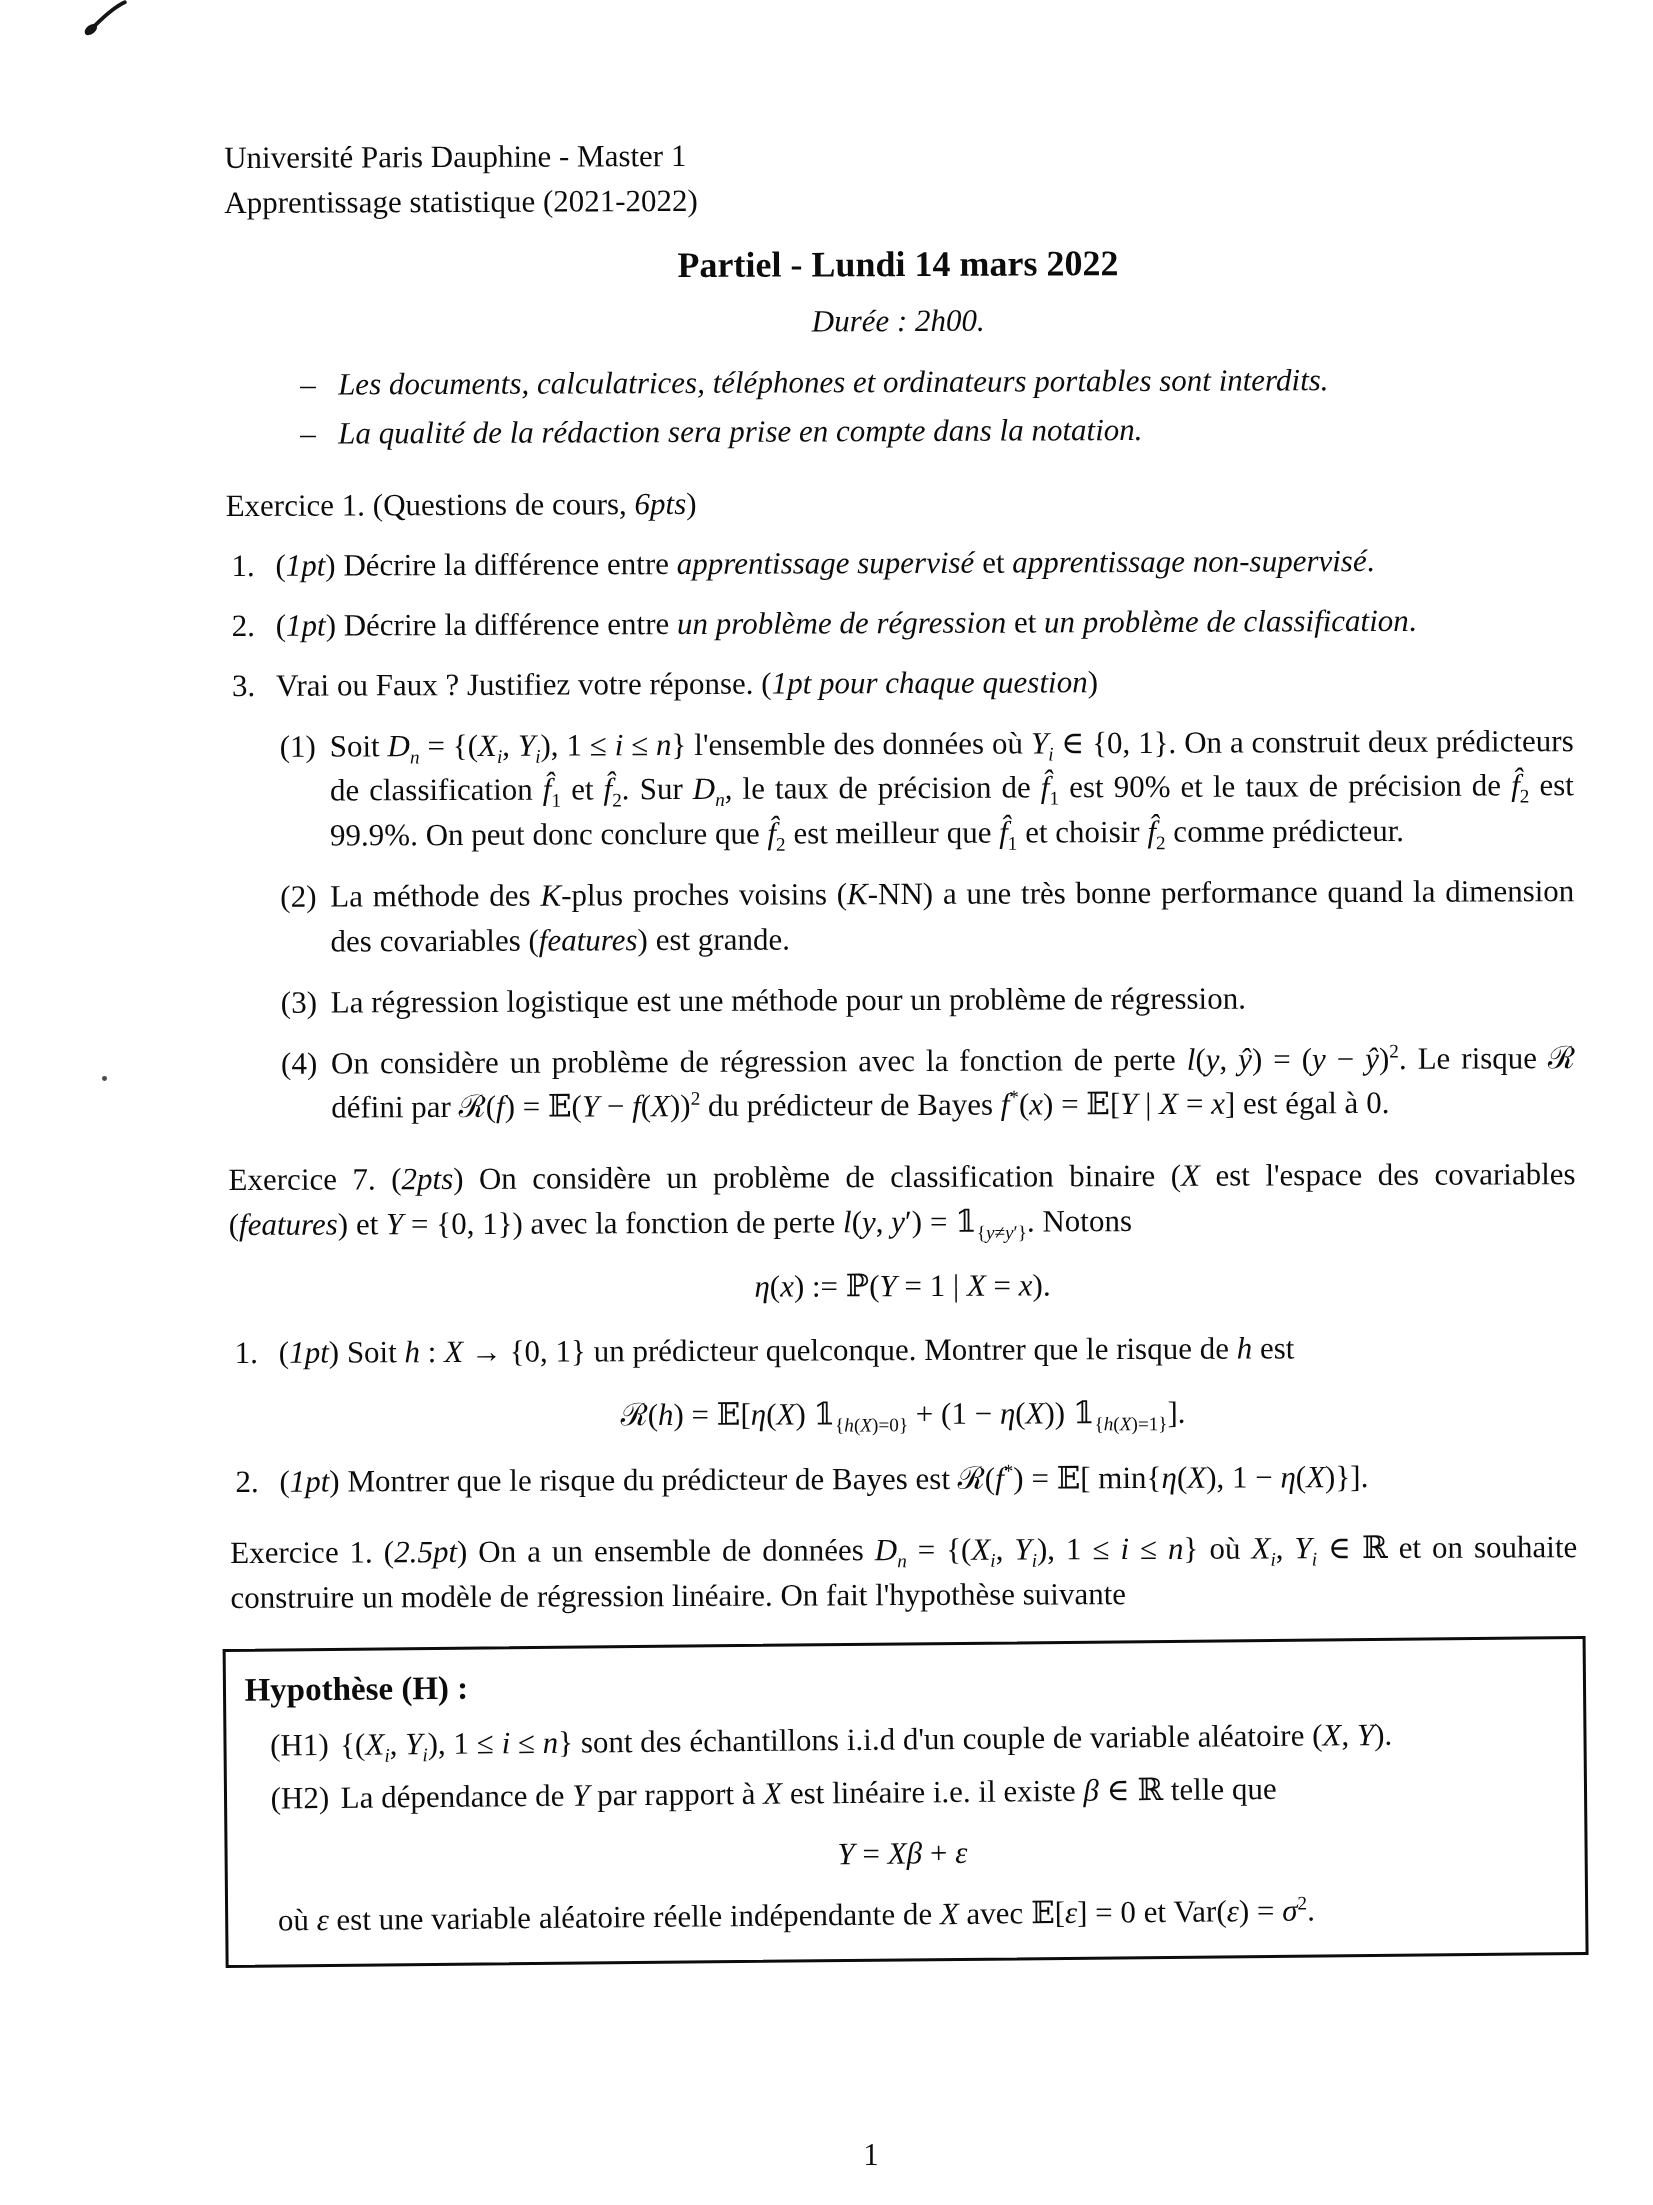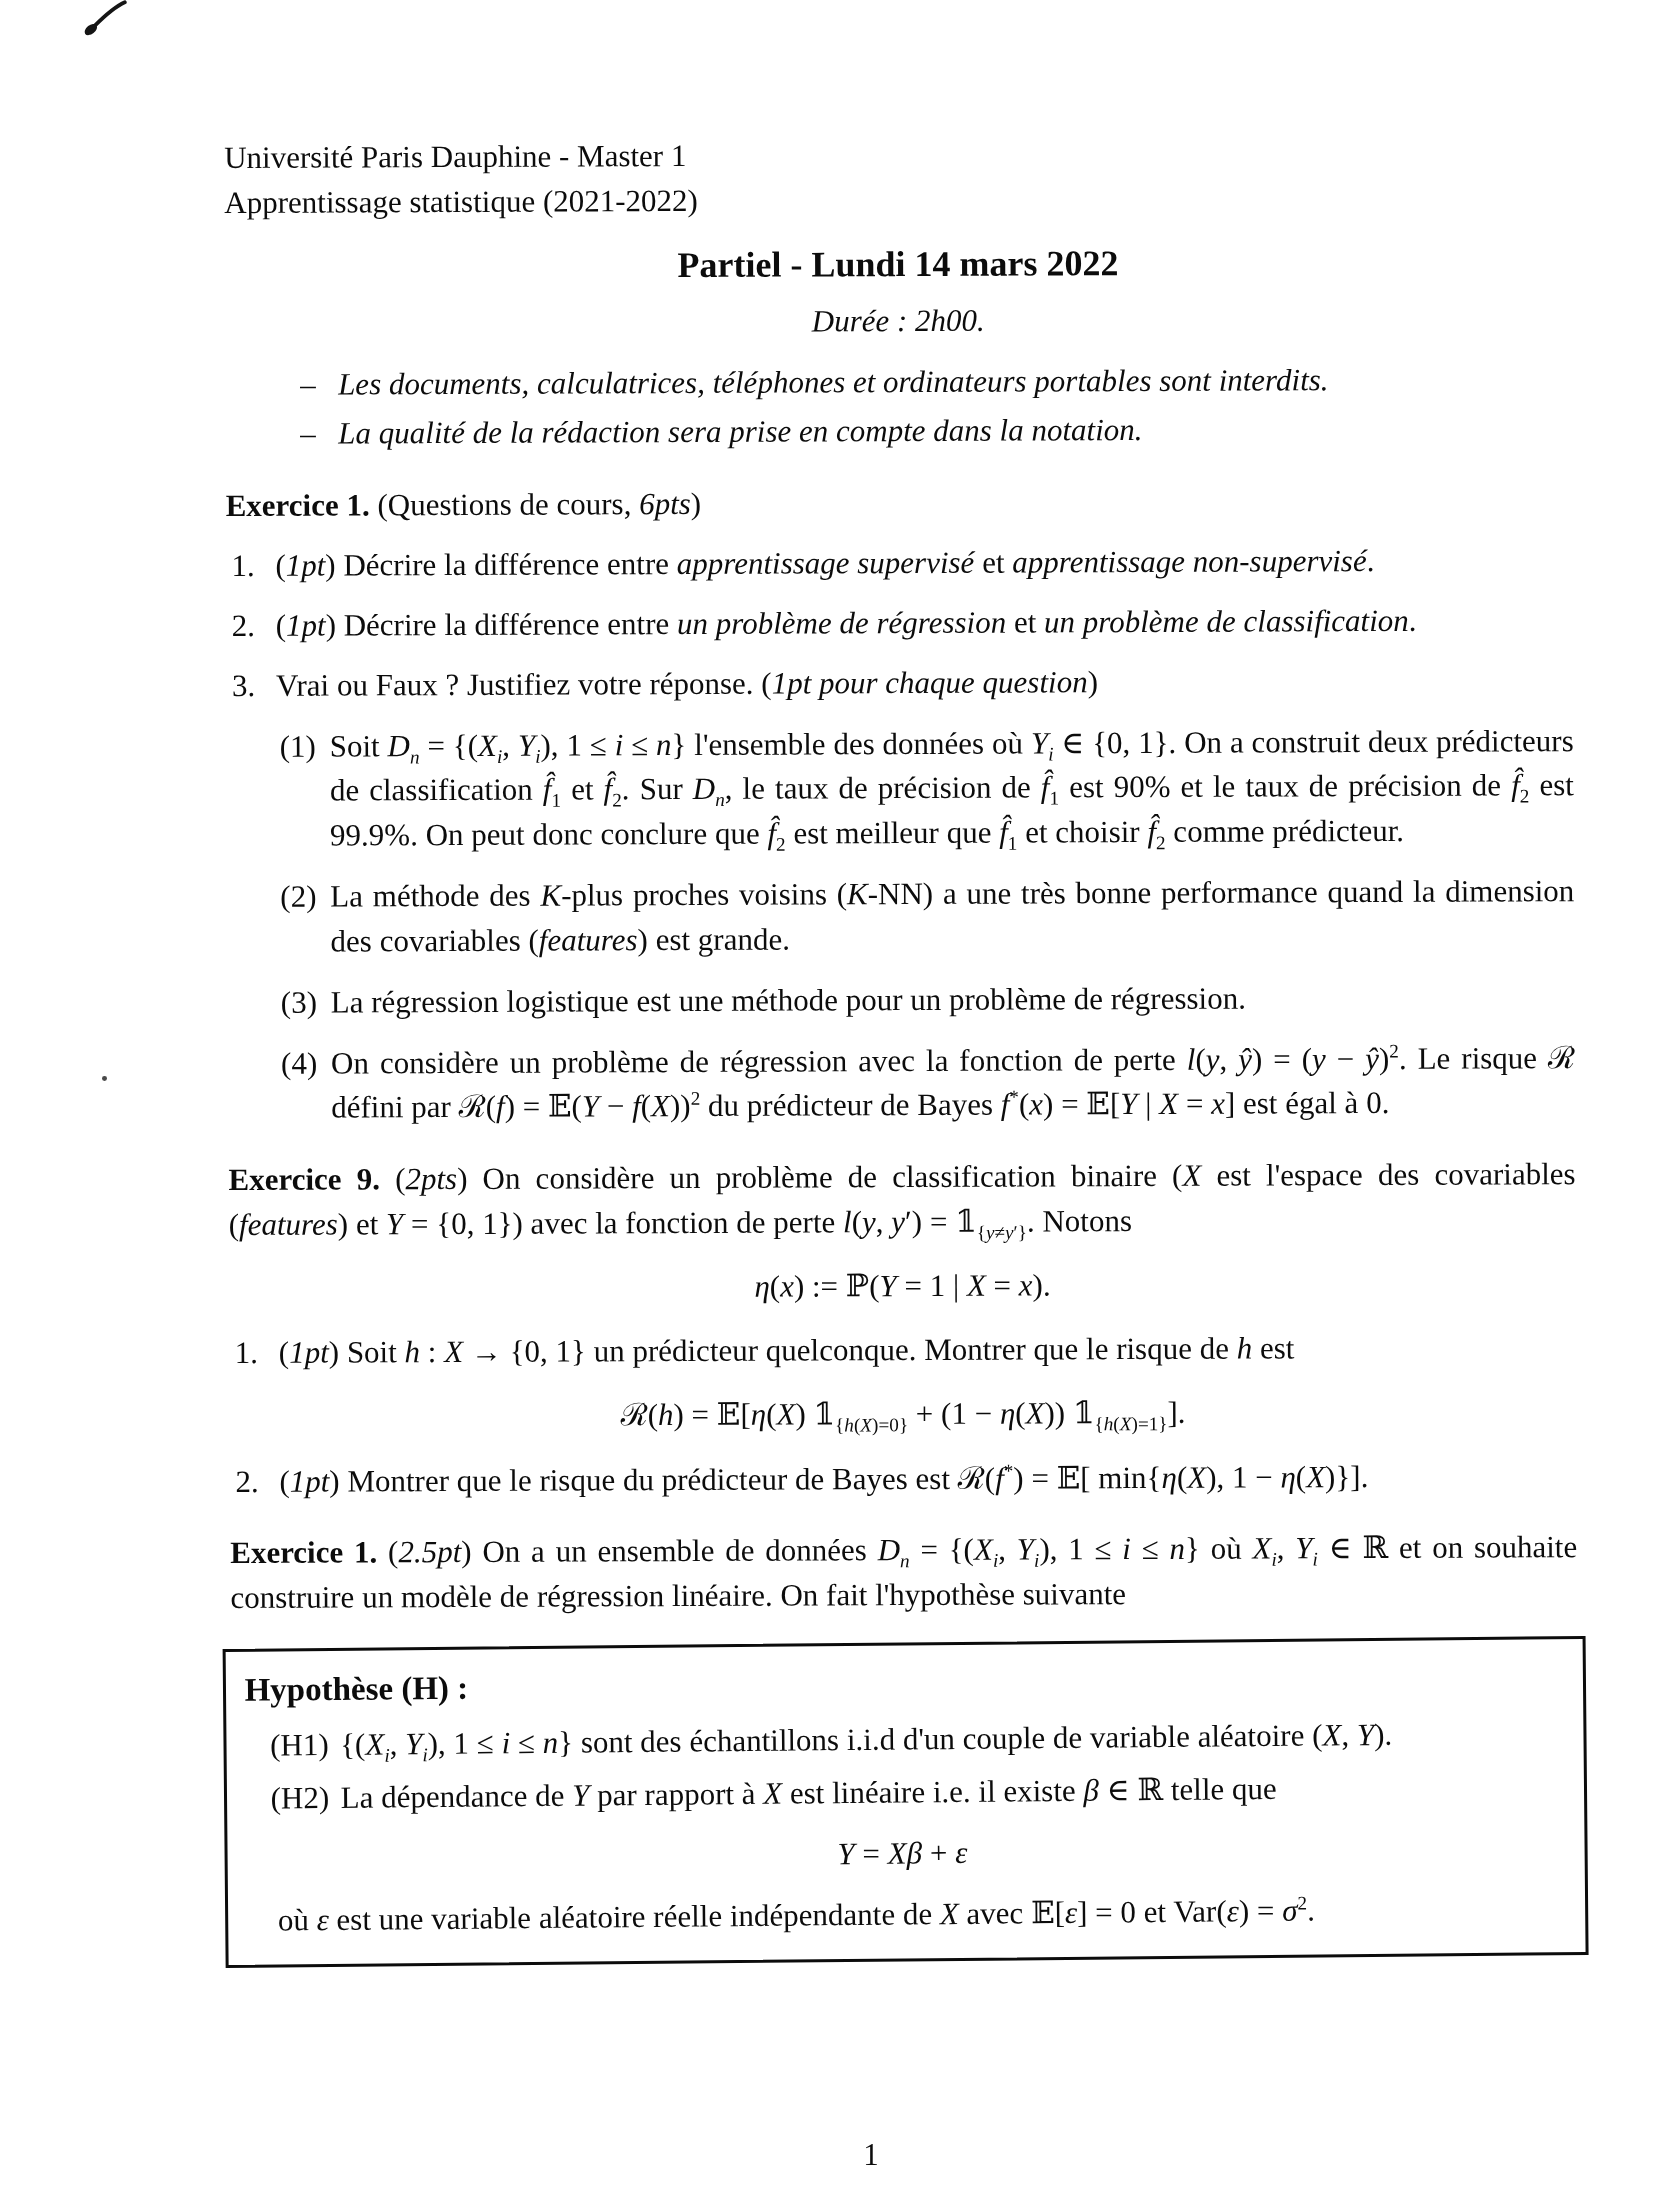--- a/index.html
+++ b/index.html
@@ -13,21 +13,21 @@
   p{margin:0;}
   i{font-style:italic;}
   sub,sup{font-size:62%;line-height:0;}
   .hdr-line{text-align:left;}
   .doc-title{margin-top:16.4px;text-align:center;font-weight:bold;font-size:36px;}
   .duree{margin-top:8.8px;text-align:center;font-style:italic;font-size:31px;}
   .notices{margin-top:16.4px;}
   .notice{display:flex;padding-left:75px;font-style:italic;margin-top:4.4px;}
   .notice .dash{flex:0 0 38px;font-style:normal;}
   .ex-head{margin-top:27px;}
-  .ex-label{font-weight:bold;}
+  .ex-label{font-weight:normal;}
   .par{text-align:justify;}
   .exblock{margin-top:27px;}
   .qitem{display:flex;margin-top:15.3px;padding-left:5.5px;}
   .qitem .marker{flex:0 0 44px;}
   .qitem .qbody{flex:1;text-align:justify;}
   .tfitem{display:flex;margin-top:16.4px;padding-left:53px;}
   .tfitem .marker{flex:0 0 50px;}
   .tfitem .qbody{flex:1;text-align:justify;}
   .formula{text-align:center;margin:19.7px 0;}
   .hyp-box{margin-top:28.4px;margin-left:-7.7px;width:1363px;box-sizing:border-box;
@@ -104,21 +104,21 @@
     <div class="tfitem">
       <span class="marker">(3)</span>
       <span class="qbody">La régression logistique est une méthode pour un problème de régression.</span>
     </div>
     <div class="tfitem">
       <span class="marker">(4)</span>
       <span class="qbody">On considère un problème de régression avec la fonction de perte <i>l</i>(<i>y</i>, <i>ŷ</i>) = (<i>y</i> − <i>ŷ</i>)<sup>2</sup>. Le risque ℛ défini par ℛ(<i>f</i>) = 𝔼(<i>Y</i> − <i>f</i>(<i>X</i>))<sup>2</sup> du prédicteur de Bayes <i>f</i><sup>*</sup>(<i>x</i>) = 𝔼[<i>Y</i> | <i>X</i> = <i>x</i>] est égal à 0.</span>
     </div>
 
     <p class="par exblock">
-      <span class="ex-label">Exercice 9.</span>
+      <span class="ex-label">Exercice 7.</span>
       <span>(<i>2pts</i>) On considère un problème de classification binaire (<i>X</i> est l'espace des covariables (<i>features</i>) et <i>Y</i> = {0, 1}) avec la fonction de perte <i>l</i>(<i>y</i>, <i>y</i>′) = 𝟙<sub>{<i>y</i>≠<i>y</i>′}</sub>. Notons</span>
     </p>
 
     <p class="formula"><i>η</i>(<i>x</i>) := ℙ(<i>Y</i> = 1 | <i>X</i> = <i>x</i>).</p>
 
     <div class="qitem">
       <span class="marker">1.</span>
       <span class="qbody">(<i>1pt</i>) Soit <i>h</i> : <i>X</i> → {0, 1} un prédicteur quelconque. Montrer que le risque de <i>h</i> est</span>
     </div>
 

